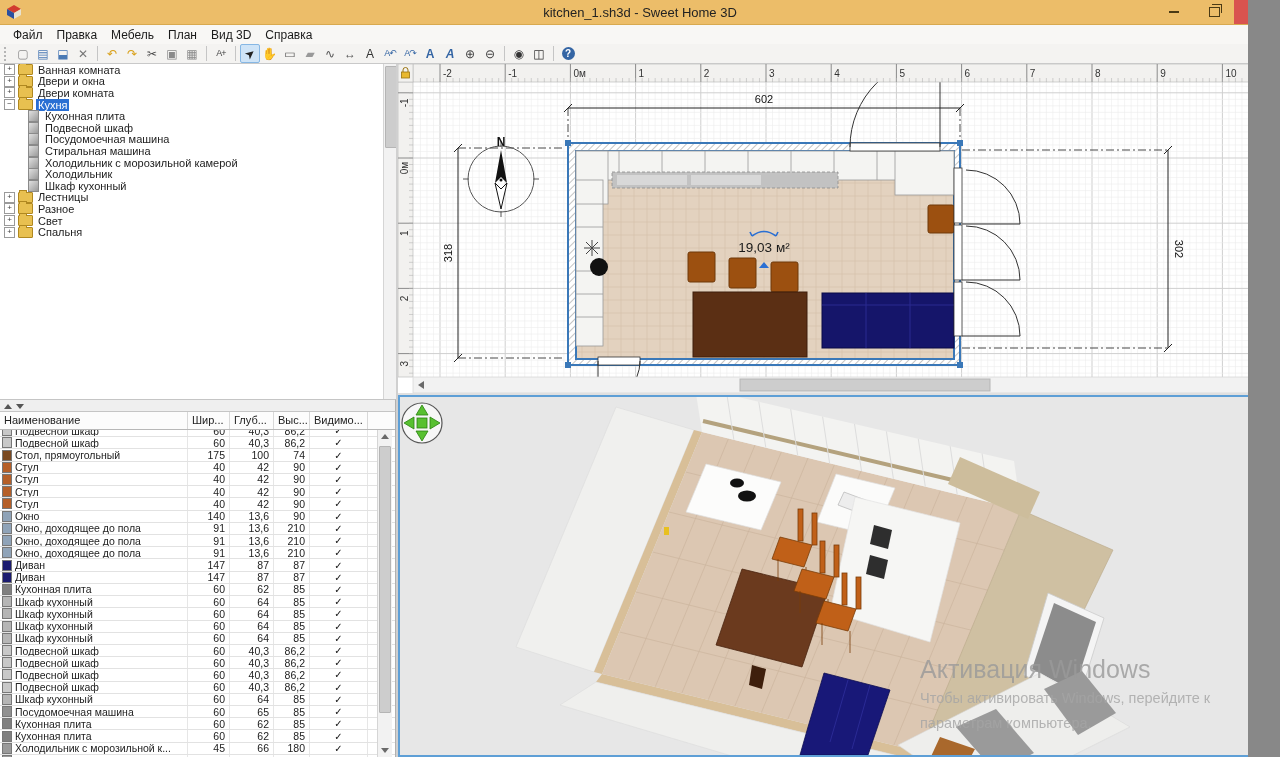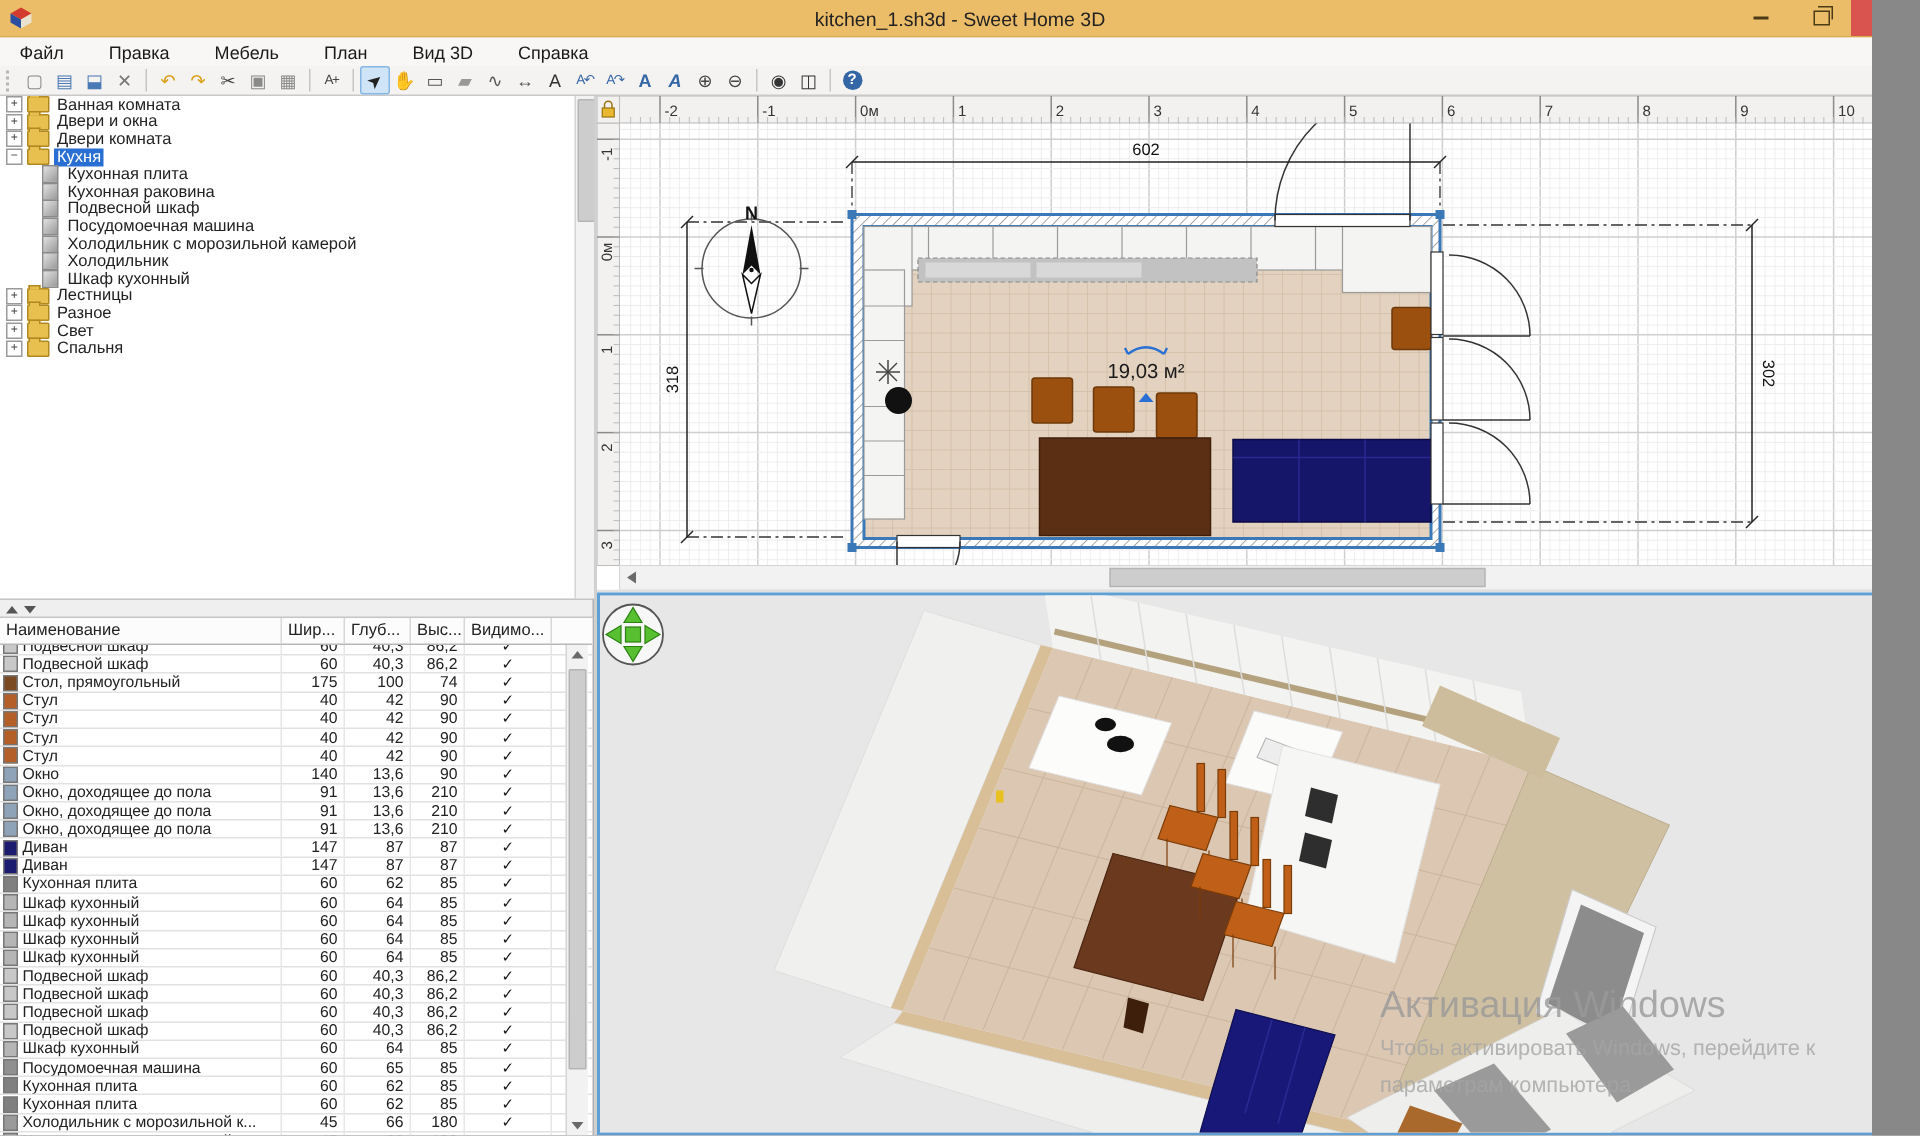--- a/index.html
+++ b/index.html
@@ -14,21 +14,21 @@
   .win-btn{width:40px;height:24px;display:flex;align-items:center;justify-content:center;cursor:default;}
   .win-btn .bar{width:10px;height:2px;background:#4a3a15;}
   .win-btn .sq{width:9px;height:8px;border:1.5px solid #4a3a15;position:relative;background:#ecbd69;}
   .win-btn .sq:before{content:"";position:absolute;left:2px;top:-4px;width:9px;height:8px;border:1.5px solid #4a3a15;border-bottom:none;border-left:none;}
   .win-close{width:46px;background:#d9534f;}
   .win-close .x{position:relative;width:11px;height:11px;}
   .win-close .x:before,.win-close .x:after{content:"";position:absolute;left:5px;top:0;width:2px;height:11px;background:#fff;}
   .win-close .x:before{transform:rotate(45deg);} .win-close .x:after{transform:rotate(-45deg);}
   
   .menubar{position:absolute;left:0;top:25px;width:1280px;height:19px;background:#f8f7f5;
-           display:flex;align-items:center;padding-left:6px;box-sizing:border-box;gap:16px;}
+           display:flex;align-items:center;padding-left:6px;box-sizing:border-box;}
   .menu-item{padding:0 7px;font-size:12px;color:#1a1a1a;}
   .toolbar{position:absolute;left:0;top:44px;width:1280px;height:20px;background:#f4f3f1;
            border-bottom:1px solid #c9c9c9;display:flex;align-items:center;padding-left:4px;box-sizing:border-box;}
   .tb-handle{width:4px;height:14px;border-left:2px dotted #b5b5b5;margin-right:3px;}
   .tb-sep{width:1px;height:15px;background:#c5c5c5;margin:0 4px;}
   .tb-btn{width:18px;height:17px;display:flex;align-items:center;justify-content:center;
           font-size:12px;border:1px solid transparent;border-radius:2px;}
   .tb-btn.active{background:#cfe4f7;border-color:#86b7e4;}
   .tb-btn .g{line-height:1;}
   .g.rot{display:inline-block;transform:rotate(-40deg);}
@@ -224,29 +224,29 @@
         <div class="toggle">−</div>
         <div class="folder"></div>
         <span class="tree-label sel">Кухня</span>
       </div>
       <div class="tree-row" style="padding-left:28px">
         <div class="thumb"></div>
         <span class="tree-label">Кухонная плита</span>
       </div>
       <div class="tree-row" style="padding-left:28px">
         <div class="thumb"></div>
-        <span class="tree-label">Кухонная раковина</span>
-      </div>
-      <div class="tree-row" style="padding-left:28px">
-        <div class="thumb"></div>
         <span class="tree-label">Подвесной шкаф</span>
       </div>
       <div class="tree-row" style="padding-left:28px">
         <div class="thumb"></div>
         <span class="tree-label">Посудомоечная машина</span>
+      </div>
+      <div class="tree-row" style="padding-left:28px">
+        <div class="thumb"></div>
+        <span class="tree-label">Стиральная машина</span>
       </div>
       <div class="tree-row" style="padding-left:28px">
         <div class="thumb"></div>
         <span class="tree-label">Холодильник с морозильной камерой</span>
       </div>
       <div class="tree-row" style="padding-left:28px">
         <div class="thumb"></div>
         <span class="tree-label">Холодильник</span>
       </div>
       <div class="tree-row" style="padding-left:28px">

